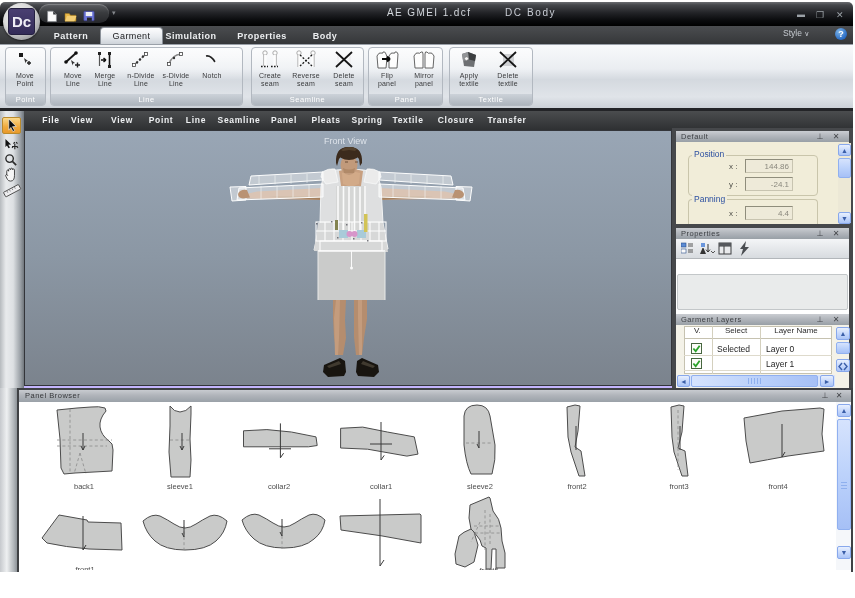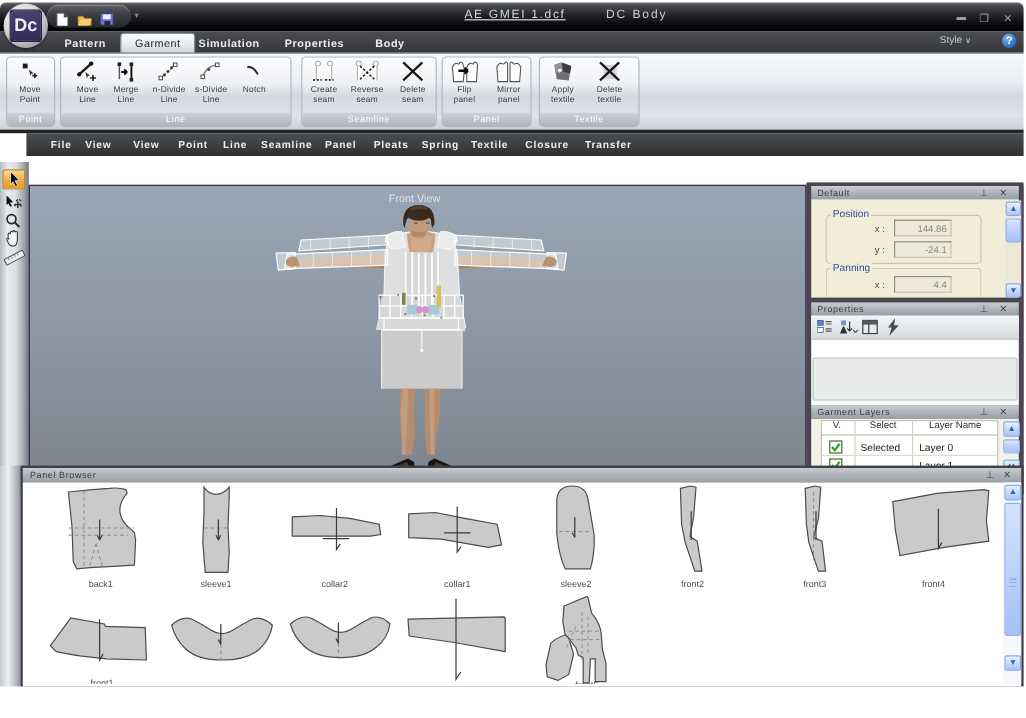--- a/index.html
+++ b/index.html
@@ -10,21 +10,21 @@
 
 #titlebar { left:0; top:2px; width:853px; height:24px;
   background:linear-gradient(180deg,#6b6d71 0%,#46484c 12%,#222327 45%,#0b0c0e 75%,#000 100%);
   border-radius:5px 5px 0 0; }
 #logo { left:3px; top:3px; width:37px; height:37px; border-radius:50%;
   background:radial-gradient(circle at 40% 35%, #f4f4f4 0%, #d9d9d9 45%, #8f9094 85%, #6a6b6f 100%);
   z-index:30; box-shadow:0 1px 2px rgba(0,0,0,.5); }
 #logo .sq { position:absolute; left:5px; top:5px; width:27px; height:27px; border-radius:3px;
   background:linear-gradient(180deg,#4a4072 0%,#332b58 100%); border:1px solid #241f40;
   color:#efeef6; font-size:15px; font-weight:bold; text-align:center; line-height:26px; }
-#ttext { left:387px; top:7px; color:#d4d8de; font-size:10px; letter-spacing:1.4px; white-space:pre;text-decoration:underline; }
+#ttext { left:387px; top:7px; color:#d4d8de; font-size:10px; letter-spacing:1.4px; white-space:pre; }
 .winbtn { top:11px; color:#9ba1a7; font-size:9px; line-height:8px; }
 
 #tabrow { left:0; top:26px; width:853px; height:18px; background:linear-gradient(180deg,#4b4d50,#353739); }
 .tab { top:31px; color:#eceef0; font-size:9px; font-weight:bold; letter-spacing:.5px; }
 #activetab { left:100px; top:27px; width:63px; height:17px; border-radius:4px 4px 0 0;
   background:linear-gradient(180deg,#fdfdfe 0%,#e8ebef 55%,#ced3d9 100%);
   border:1px solid #8a9098; border-bottom:none;
   color:#1b1c1e; font-size:9px; text-align:center; line-height:16px; letter-spacing:.4px; }
 #styler { left:783px; top:28px; color:#c7cbd1; font-size:8.5px; }
 #helpbtn { left:835px; top:28px; width:12px; height:12px; border-radius:50%;
@@ -40,21 +40,21 @@
 .rglabel { position:absolute; left:0; bottom:0; width:100%; height:11px;
   background:linear-gradient(180deg,#ccd2d9,#aeb5bd); border-radius:0 0 3px 3px;
   color:#ffffff; font-size:7.5px; text-align:center; line-height:11px; letter-spacing:.5px; }
 .rbtn { top:50px; width:40px; text-align:center; }
 .rbtn .ic { display:block; margin:0 auto; }
 .rbtn .lb { margin-top:2px; font-size:7px; line-height:8px; color:#393a3c; letter-spacing:.2px; }
 
 #menubar { left:22px; top:111px; width:831px; height:19px; background:linear-gradient(180deg,#4b4d4f,#2e3032); }
 .mi { top:115px; color:#eef0f2; font-size:8.5px; font-weight:bold; letter-spacing:.7px;margin-left:16px; }
 
-#mainarea { left:0; top:130px; width:853px; height:258px; background:#d946ef;margin-top:24px; }
+#mainarea { left:0; top:130px; width:853px; height:258px; background:#c4b5fd; }
 #ltools { left:0; top:-19px; width:24px; height:277px;
   background:linear-gradient(90deg,#b6babe 0%,#e8eaec 25%,#dde0e3 55%,#9aa0a6 85%,#70767c 100%); }
 #viewport { left:24px; top:0px; width:648px; height:256px;
   background:linear-gradient(180deg,#99a6b5 0%,#8b97a4 50%,#7b838d 100%);
   border:1px solid #33353a; }
 #rpanels { left:672px; top:-2px; width:181px; height:260px; background:#46484b; }
 .ptitle { left:4px; height:11px; width:173px;
   background:linear-gradient(180deg,#cacdd2 0%,#b2b6bc 45%,#989fa6 100%);
   color:#3c3f43; font-size:7.5px; line-height:11px; padding-left:5px; letter-spacing:.5px; }
 .pinx { position:absolute; top:1px; color:#44474b; font-size:8px; line-height:9px; }

